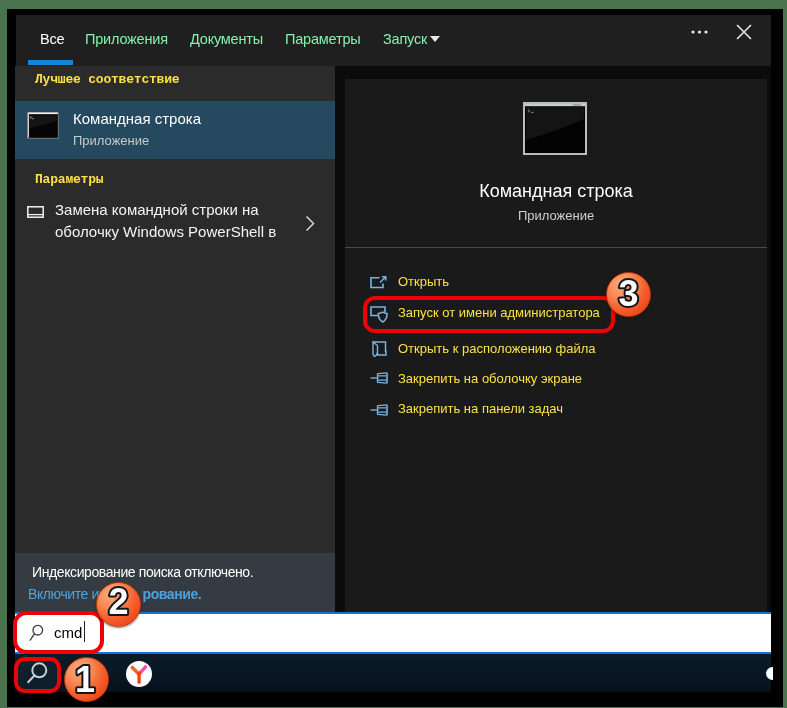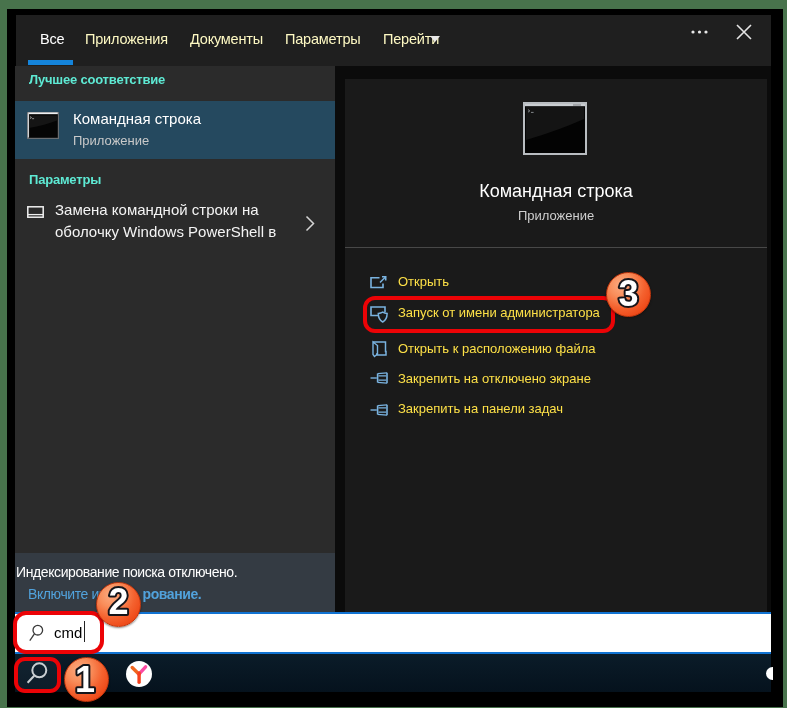--- a/index.html
+++ b/index.html
@@ -1,42 +1,42 @@
 <!DOCTYPE html>
 <html><head>
 <meta charset="utf-8">
 <style>
   html,body{margin:0;padding:0;}
   body{width:787px;height:708px;background:#48734c;font-family:"Liberation Sans",sans-serif;position:relative;overflow:hidden;}
   .abs{position:absolute;}
   .win{position:absolute;left:7px;top:9px;width:776px;height:698px;background:#000;}
   .header{position:absolute;left:16px;top:15px;width:755px;height:51px;background:#1f1f1f;}
-  .tab{position:absolute;top:30.5px;font-size:14.5px;letter-spacing:-0.2px;color:#fef9c3;white-space:nowrap;}
+  .tab{position:absolute;top:30.5px;font-size:14.5px;letter-spacing:-0.2px;color:#86efac;white-space:nowrap;}
   .leftp{position:absolute;left:15px;top:66px;width:320px;height:546px;background:#2b2b2b;}
   .gutter{position:absolute;left:335px;top:66px;width:436px;height:546px;background:#0b0b0b;}
   .card{position:absolute;left:345px;top:79px;width:422px;height:533px;background:#1a1a1a;}
   .notice{position:absolute;left:15px;top:553px;width:320px;height:59px;background:#343b43;}
   .sbar{position:absolute;left:15px;top:612px;width:756px;height:42px;background:#fff;border-top:2.5px solid #1173d2;border-bottom:2.5px solid #1173d2;box-sizing:border-box;}
   .taskbar{position:absolute;left:15px;top:654px;width:756px;height:38px;background:linear-gradient(180deg,#0b1c29,#05121d);}
   .hl{position:absolute;left:15px;top:101px;width:320px;height:58px;background:#25495f;}
-  .secthead{position:absolute;left:29px;font-size:13px;font-weight:bold;letter-spacing:-0.2px;color:#5eead4;white-space:nowrap;}
+  .secthead{position:absolute;left:35px;font-size:13px;font-weight:bold;letter-spacing:-0.2px;color:#fde047;white-space:nowrap;font-family:Liberation Mono, monospace;}
   .acttxt{position:absolute;left:398px;font-size:13px;color:#fde047;white-space:nowrap;}
   .ball{position:absolute;border-radius:50%;background:radial-gradient(circle at 33% 28%, #fcab81 0%, #f98e5b 28%, #f4622f 55%, #ee4716 80%, #e8410f 100%);border:1.5px solid #c2370e;box-sizing:border-box;box-shadow:0 1px 2px rgba(20,10,5,0.5);}
   svg{position:absolute;overflow:visible;}
 </style>
 </head>
 <body>
   <div class="win"></div>
 
   <div class="header"></div>
   <div class="tab" style="left:40px;color:#fff;font-weight:normal;">Все</div>
   <div class="tab" style="left:85px;">Приложения</div>
   <div class="tab" style="left:190px;">Документы</div>
   <div class="tab" style="left:285px;">Параметры</div>
-  <div class="tab" style="left:383px;">Перейти</div>
+  <div class="tab" style="left:383px;">Запуск</div>
   <div class="abs" style="left:430px;top:36px;width:0;height:0;border-left:5.5px solid transparent;border-right:5.5px solid transparent;border-top:6.5px solid #e8e8e8;"></div>
   <div class="abs" style="left:28px;top:60px;width:45px;height:4.5px;background:#1484db;"></div>
   <svg style="left:690px;top:29px;" width="20" height="6" viewBox="0 0 20 6">
     <circle cx="3" cy="3" r="1.6" fill="#e8e8e8"></circle>
     <circle cx="9.5" cy="3" r="1.6" fill="#e8e8e8"></circle>
     <circle cx="16" cy="3" r="1.6" fill="#e8e8e8"></circle>
   </svg>
   <svg style="left:736px;top:24px;" width="16" height="16" viewBox="0 0 16 16">
     <path d="M1 1 L15 15 M15 1 L1 15" stroke="#e4e4e4" stroke-width="1.6"></path>
   </svg>
@@ -94,32 +94,32 @@
     <path d="M1 1 L5.5 4.5 V13 L2.5 15.5 L1 13.5 Z" stroke="#7ab3e0" stroke-width="1.4" fill="none"></path>
   </svg>
   <div class="acttxt" style="top:340.5px;">Открыть к расположению файла</div>
   <svg style="left:370px;top:372px;" width="20" height="12" viewBox="0 0 20 12">
     <path d="M0.5 6 H6.8" stroke="#7ab3e0" stroke-width="1.4"></path>
     <path d="M7.6 1.5 V10.5" stroke="#7ab3e0" stroke-width="1.6"></path>
     <path d="M17 0.7 V11.3" stroke="#7ab3e0" stroke-width="1.6"></path>
     <path d="M7.6 1.6 L17 0.9 M7.6 10.4 L17 11.1" stroke="#7ab3e0" stroke-width="1.2"></path>
     <path d="M8.5 3.9 H16.2 M8.5 8.1 H16.2" stroke="#7ab3e0" stroke-width="1.2"></path>
   </svg>
-  <div class="acttxt" style="top:371px;">Закрепить на отключено экране</div>
+  <div class="acttxt" style="top:371px;">Закрепить на оболочку экране</div>
   <svg style="left:370px;top:404px;" width="20" height="12" viewBox="0 0 20 12">
     <path d="M0.5 6 H6.8" stroke="#7ab3e0" stroke-width="1.4"></path>
     <path d="M7.6 1.5 V10.5" stroke="#7ab3e0" stroke-width="1.6"></path>
     <path d="M17 0.7 V11.3" stroke="#7ab3e0" stroke-width="1.6"></path>
     <path d="M7.6 1.6 L17 0.9 M7.6 10.4 L17 11.1" stroke="#7ab3e0" stroke-width="1.2"></path>
     <path d="M8.5 3.9 H16.2 M8.5 8.1 H16.2" stroke="#7ab3e0" stroke-width="1.2"></path>
   </svg>
   <div class="acttxt" style="top:401px;">Закрепить на панели задач</div>
 
   <div class="notice"></div>
-  <div class="abs" style="left:16px;top:564px;font-size:14px;letter-spacing:-0.4px;color:#fff;">Индексирование поиска отключено.</div>
+  <div class="abs" style="left:32px;top:564px;font-size:14px;letter-spacing:-0.4px;color:#fff;">Индексирование поиска отключено.</div>
   <div class="abs" style="left:28px;top:586px;font-size:14px;letter-spacing:-0.4px;color:#51a2dc;">Включите инде</div>
   <div class="abs" style="left:142.5px;top:586px;font-size:14px;letter-spacing:-0.4px;color:#51a2dc;font-weight:bold;">рование.</div>
 
   <div class="sbar"></div>
   <div class="abs" style="left:15px;top:613.5px;width:88px;height:38px;border-radius:11px;background:#fff;"></div>
   <svg style="left:29px;top:624px;" width="16" height="18" viewBox="0 0 16 18">
     <circle cx="8.8" cy="6.2" r="4.8" stroke="#3a3a3a" stroke-width="1.3" fill="none"></circle>
     <path d="M5.4 9.9 L0.8 16.6" stroke="#3a3a3a" stroke-width="1.3"></path>
   </svg>
   <div class="abs" style="left:54px;top:624px;font-size:15px;color:#000000;">cmd</div>

